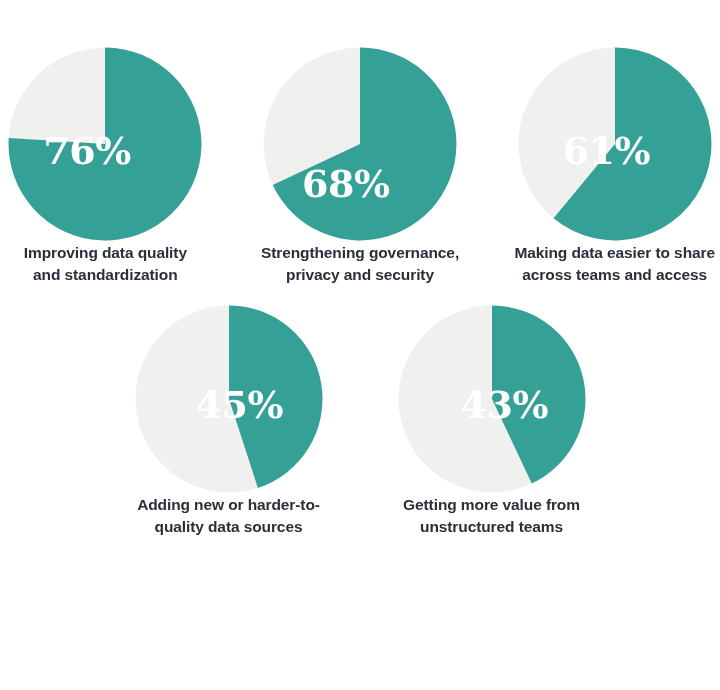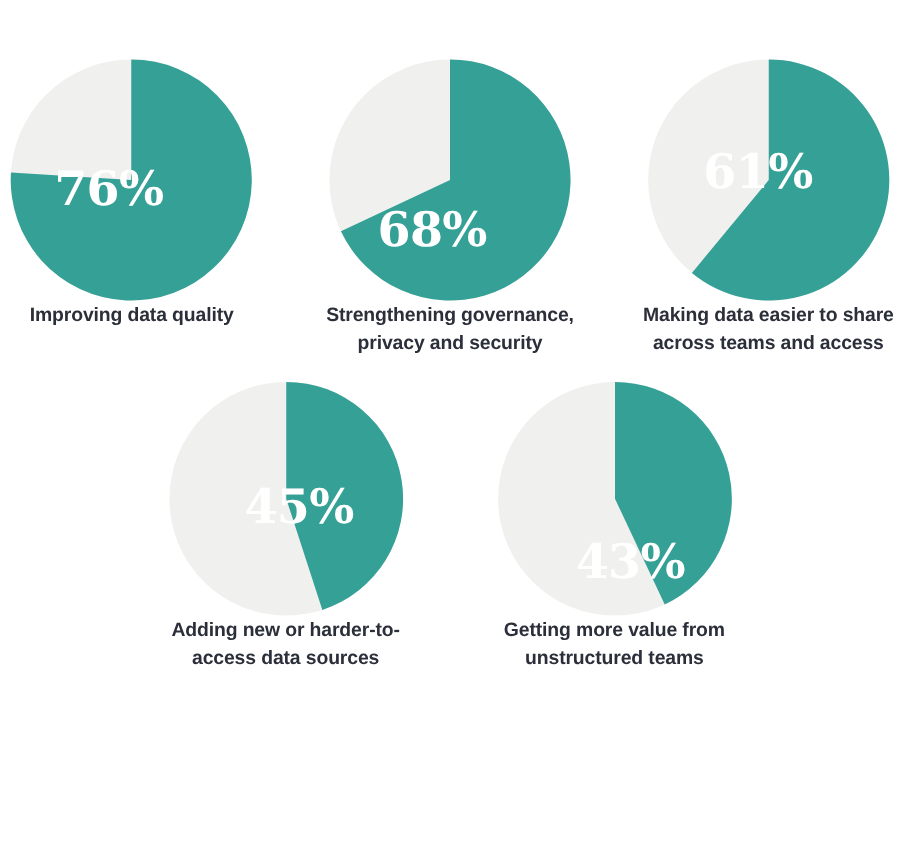--- a/index.html
+++ b/index.html
@@ -91,20 +91,21 @@
     <div class="chart-cell cell-1">
       <div class="pie-wrap">
         <svg class="pie-svg" viewBox="0 0 100 100">
           <circle cx="50" cy="50" r="49.2" fill="#f0f0ef"></circle>
           <path id="slice-1" fill="#35a096" d="M 50 50 L 50 0.7999999999999972 A 49.2 49.2 0 1 1 0.897 46.911 Z"></path>
         </svg>
         <div class="pie-value" id="val-1" style="left: 36px; top: 86px;">76%</div>
       </div>
       <div class="pie-label">
         <span>Improving data quality</span><br>
+        <span>and standardization</span>
       </div>
     </div>
 
     <div class="chart-cell cell-2">
       <div class="pie-wrap">
         <svg class="pie-svg" viewBox="0 0 100 100">
           <circle cx="50" cy="50" r="49.2" fill="#f0f0ef"></circle>
           <path id="slice-2" fill="#35a096" d="M 50 50 L 50 0.7999999999999972 A 49.2 49.2 0 1 1 5.483 70.948 Z"></path>
         </svg>
         <div class="pie-value" id="val-2" style="left: 40px; top: 104px; margin-top: 15px;">68%</div>
@@ -114,21 +115,21 @@
         <span>privacy and security</span>
       </div>
     </div>
 
     <div class="chart-cell cell-3">
       <div class="pie-wrap">
         <svg class="pie-svg" viewBox="0 0 100 100">
           <circle cx="50" cy="50" r="49.2" fill="#f0f0ef"></circle>
           <path id="slice-3" fill="#35a096" d="M 50 50 L 50 0.7999999999999972 A 49.2 49.2 0 1 1 18.639 87.909 Z"></path>
         </svg>
-        <div class="pie-value" id="val-3" style="left: 46px; top: 72px;">61%</div>
+        <div class="pie-value" id="val-3" style="left: 46px; top: 86px;">61%</div>
       </div>
       <div class="pie-label">
         <span>Making data easier to share</span><br>
         <span>across teams and access</span>
       </div>
     </div>
 
   </div>
 
   <div class="row row-bottom">
@@ -136,31 +137,31 @@
     <div class="chart-cell cell-4">
       <div class="pie-wrap small">
         <svg class="pie-svg" viewBox="0 0 100 100">
           <circle cx="50" cy="50" r="49.2" fill="#f0f0ef"></circle>
           <path id="slice-4" fill="#35a096" d="M 50 50 L 50 0.7999999999999972 A 49.2 49.2 0 0 1 65.204 96.792 Z"></path>
         </svg>
         <div class="pie-value" id="val-4" style="left: 62px; top: 82px;">45%</div>
       </div>
       <div class="pie-label">
         <span>Adding new or harder-to-</span><br>
-        <span>access data sources</span>
+        <span>quality data sources</span>
       </div>
     </div>
 
     <div class="chart-cell cell-5">
       <div class="pie-wrap small">
         <svg class="pie-svg" viewBox="0 0 100 100">
           <circle cx="50" cy="50" r="49.2" fill="#f0f0ef"></circle>
           <path id="slice-5" fill="#35a096" d="M 50 50 L 50 0.7999999999999972 A 49.2 49.2 0 0 1 70.948 94.517 Z"></path>
         </svg>
-        <div class="pie-value" id="val-5" style="left: 64px; top: 82px; margin-top: 44px;">43%</div>
+        <div class="pie-value" id="val-5" style="left: 64px; top: 82px;">43%</div>
       </div>
       <div class="pie-label">
         <span>Getting more value from</span><br>
         <span>unstructured teams</span>
       </div>
     </div>
 
   </div>
 
 </div>

